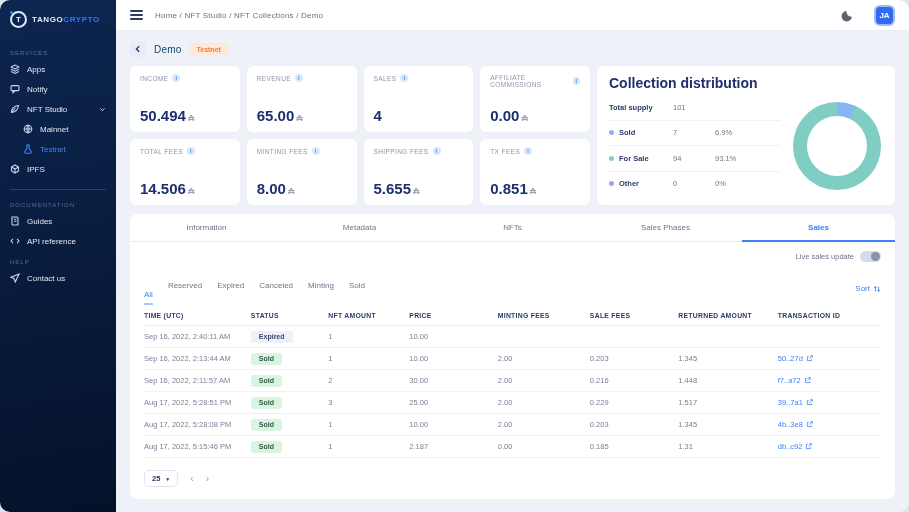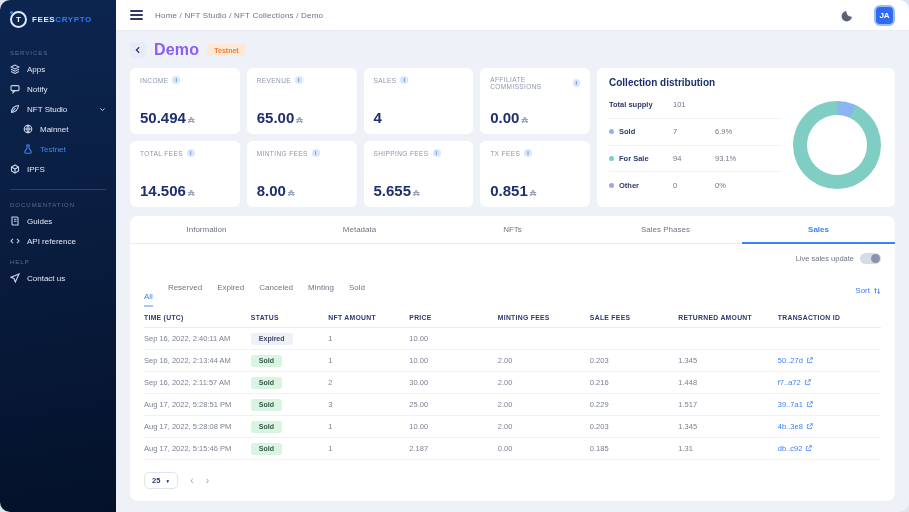--- a/index.html
+++ b/index.html
@@ -27,33 +27,33 @@
   .topbar { height:31px; background:#fff; border-bottom:1px solid #e8ecf4; display:flex; align-items:center; gap:12px; padding:0 14px; }
   .hamburger { width:13px; display:flex; flex-direction:column; gap:2px; cursor:pointer; }
   .hamburger i { height:2px; background:#2f3b66; border-radius:1px; }
   .breadcrumb { font-size:8px; color:#6b7280; letter-spacing:.2px; }
   .topbar-right { margin-left:auto; display:flex; align-items:center; gap:20px; }
   .avatar { width:21px; height:21px; background:#2f6bf0; border:2px solid #9dbbf7; border-radius:6px; color:#fff; font-size:8px; font-weight:bold; display:flex; align-items:center; justify-content:center; cursor:pointer; }
 
   .content { flex:1; padding:8px 14px 12px; overflow:hidden; }
   .page-head { display:flex; align-items:center; gap:8px; margin:2px 0 9px; }
   .back-btn { width:16px; height:16px; background:#e7ecf6; border-radius:4px; display:flex; align-items:center; justify-content:center; color:#2c3a6b; font-size:9px; cursor:pointer; }
-  .page-title { font-size:16px; font-weight:bold; color:#8b5cf6; letter-spacing:.2px; }
+  .page-title { font-size:10px; font-weight:normal; color:#0c4a6e; letter-spacing:.2px; }
   .badge-testnet { background:#fcead6; color:#ef7d33; font-size:7px; font-weight:bold; padding:2.5px 7px; border-radius:3px; }
 
   
   .stats { display:grid; grid-template-columns:repeat(4,1fr) 298px; grid-template-rows:66px 66px; gap:7px; }
   .stat-card { background:#fff; border-radius:6px; padding:8px 10px; display:flex; flex-direction:column; justify-content:space-between; }
   .stat-label { font-size:6.5px; letter-spacing:.4px; color:#8c95ab; display:flex; align-items:center; gap:4px; text-transform:uppercase; }
   .info-dot { width:8px; height:8px; background:#d9e6fb; color:#4d8af8; border-radius:50%; font-size:5.5px; font-weight:bold; display:inline-flex; align-items:center; justify-content:center; font-style:normal; cursor:pointer; }
   .stat-value { font-size:15px; font-weight:bold; color:#1d2f6e; }
   .stat-unit { font-size:9px; color:#9aa3b8; font-weight:bold; margin-left:2px; }
 
   .dist-card { grid-column:5; grid-row:1 / 3; background:#fff; border-radius:6px; padding:9px 12px; display:flex; flex-direction:column; }
-  .dist-title { font-size:10px; font-weight:bold; color:#1d2f6e; margin-bottom:4px; }
+  .dist-title { font-size:14px; font-weight:bold; color:#1d2f6e; margin-bottom:4px; }
   .dist-body { flex:1; display:flex; gap:10px; }
   .dist-list { flex:1; display:flex; flex-direction:column; }
   .dist-row { display:flex; align-items:center; font-size:7.5px; color:#6f7688; padding:6px 0; border-bottom:1px solid #eef1f6; flex:1; }
   .dist-row:last-child { border-bottom:none; }
   .dist-row .lbl { display:flex; align-items:center; gap:5px; width:64px; color:#2c3a6b; font-weight:bold; }
   .dist-row.total .lbl { width:64px; }
   .dist-row .cnt { width:42px; }
   .dot { width:5px; height:5px; border-radius:50%; display:inline-block; }
   .donut-wrap { width:92px; display:flex; align-items:center; justify-content:center; }
   .donut { width:88px; height:88px; border-radius:50%; position:relative; }
@@ -88,21 +88,21 @@
   .pg-btn { color:#9aa3b8; font-size:10px; cursor:pointer; background:none; border:none; font-family:inherit; }
 </style>
 </head>
 <body>
 
 <div class="frame">
 
   <aside class="sidebar">
     <div class="brand">
       <span class="logo-circle">T</span>
-      <span class="brand-text"><span class="b1">FEES</span><span class="b2">CRYPTO</span></span>
+      <span class="brand-text"><span class="b1">TANGO</span><span class="b2">CRYPTO</span></span>
     </div>
 
     <div class="side-section">SERVICES</div>
 
     <div class="side-item">
       <svg width="10" height="10" viewBox="0 0 10 10" fill="none" stroke-width="1.1">
           <path d="M5 1 1 3l4 2 4-2-4-2zM1 5.2l4 2 4-2M1 7.4l4 2 4-2"></path>
         </svg>
       <span>Apps</span>
     </div>

